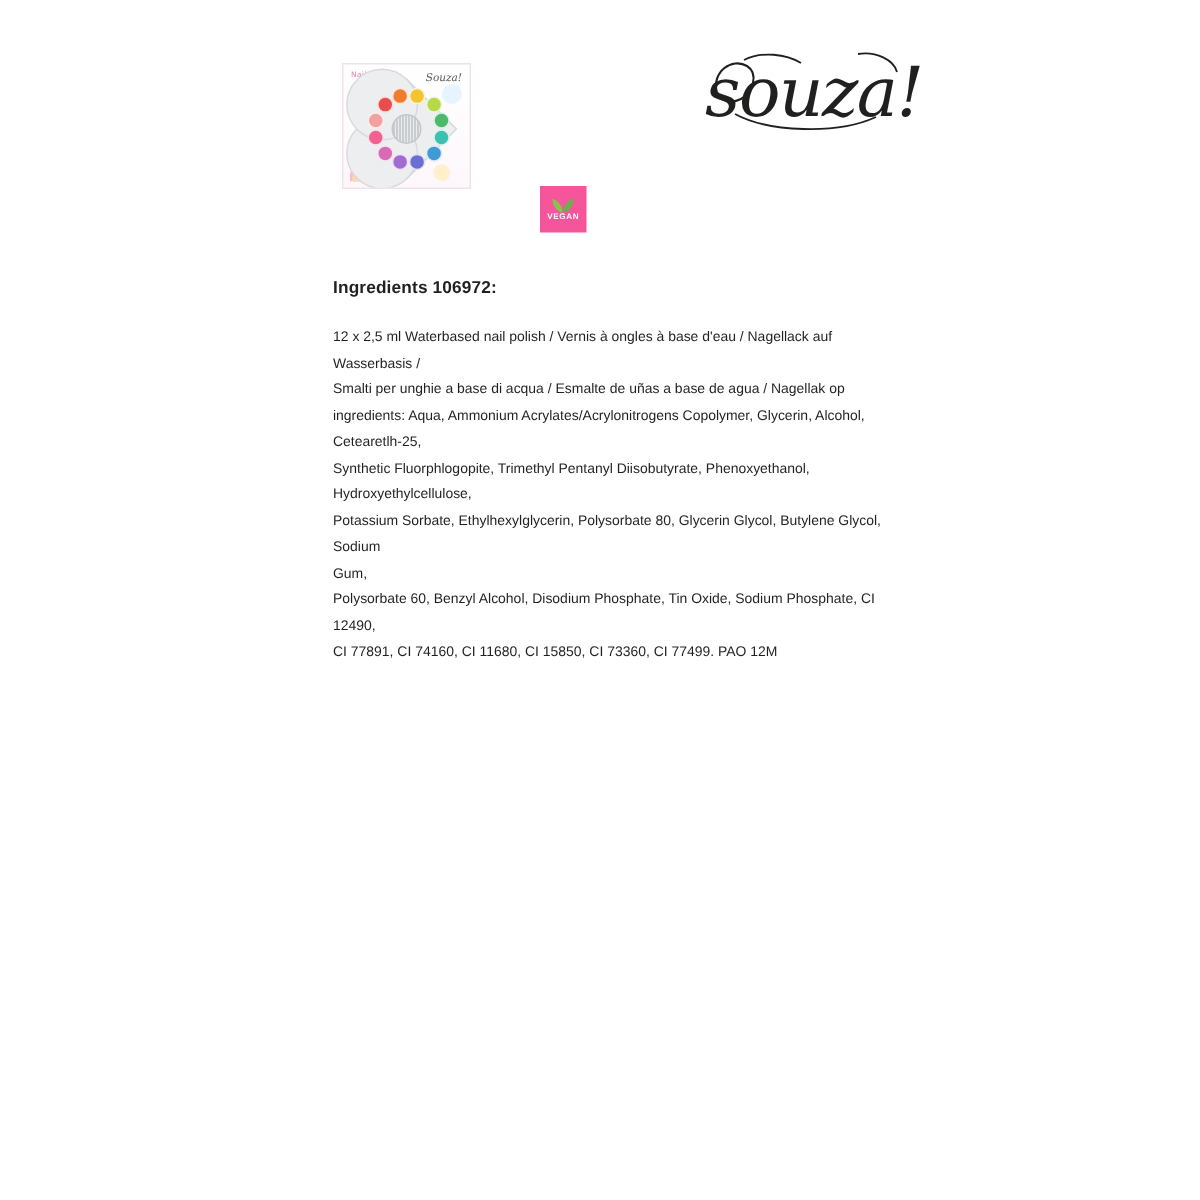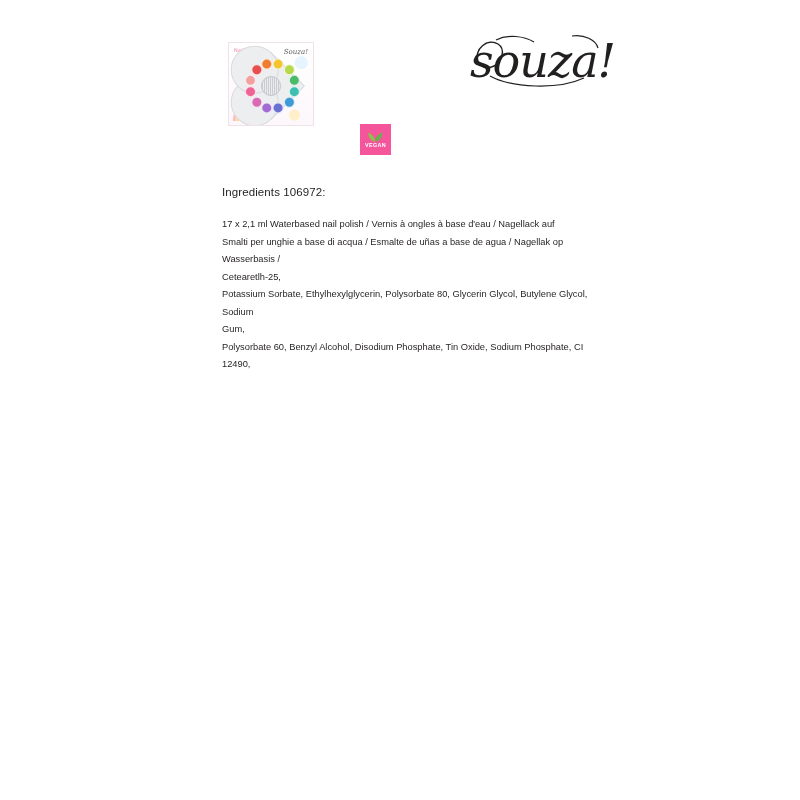--- a/index.html
+++ b/index.html
@@ -172,21 +172,21 @@
     height: 60px;
     pointer-events: none;
   }
 
   
   .ingredients-heading {
     position: absolute;
     left: 222px;
     top: 186px;
     font-size: 11.5px;
-    font-weight: normal;
+    font-weight: bold;
     color: #231f20;
     letter-spacing: .1px;
   }
   .ingredients-body {
     position: absolute;
     left: 222px;
     top: 216px;
     width: 372px;
     font-size: 9.3px;
     line-height: 17.5px;
@@ -238,22 +238,26 @@
     <path d="M24 8 C36 2 52 4 62 10" fill="none" stroke="#221f1f" stroke-width="1.2"></path>
     <path d="M100 4 C112 2 124 8 126 16" fill="none" stroke="#221f1f" stroke-width="1.2"></path>
     <path d="M18 44 C40 56 86 58 112 46" fill="none" stroke="#221f1f" stroke-width="1.2"></path>
   </svg>
   <div class="logo-text">souza!</div>
 </div>
 
 <div class="ingredients-heading">Ingredients 106972:</div>
 
 <div class="ingredients-body">
-  <p>17 x 2,1 ml Waterbased nail polish / Vernis à ongles à base d'eau / Nagellack auf</p>
+  <p>12 x 2,5 ml Waterbased nail polish / Vernis à ongles à base d'eau / Nagellack auf</p>
+  <p>Wasserbasis /</p>
   <p>Smalti per unghie a base di acqua / Esmalte de uñas a base de agua / Nagellak op</p>
-  <p>Wasserbasis /</p>
+  <p>ingredients: Aqua, Ammonium Acrylates/Acrylonitrogens Copolymer, Glycerin, Alcohol,</p>
   <p>Cetearetlh-25,</p>
+  <p>Synthetic Fluorphlogopite, Trimethyl Pentanyl Diisobutyrate, Phenoxyethanol,</p>
+  <p>Hydroxyethylcellulose,</p>
   <p>Potassium Sorbate, Ethylhexylglycerin, Polysorbate 80, Glycerin Glycol, Butylene Glycol,</p>
   <p>Sodium</p>
   <p>Gum,</p>
   <p>Polysorbate 60, Benzyl Alcohol, Disodium Phosphate, Tin Oxide, Sodium Phosphate, CI</p>
   <p>12490,</p>
+  <p>CI 77891, CI 74160, CI 11680, CI 15850, CI 73360, CI 77499. PAO 12M</p>
 </div>
 
 </body></html>

